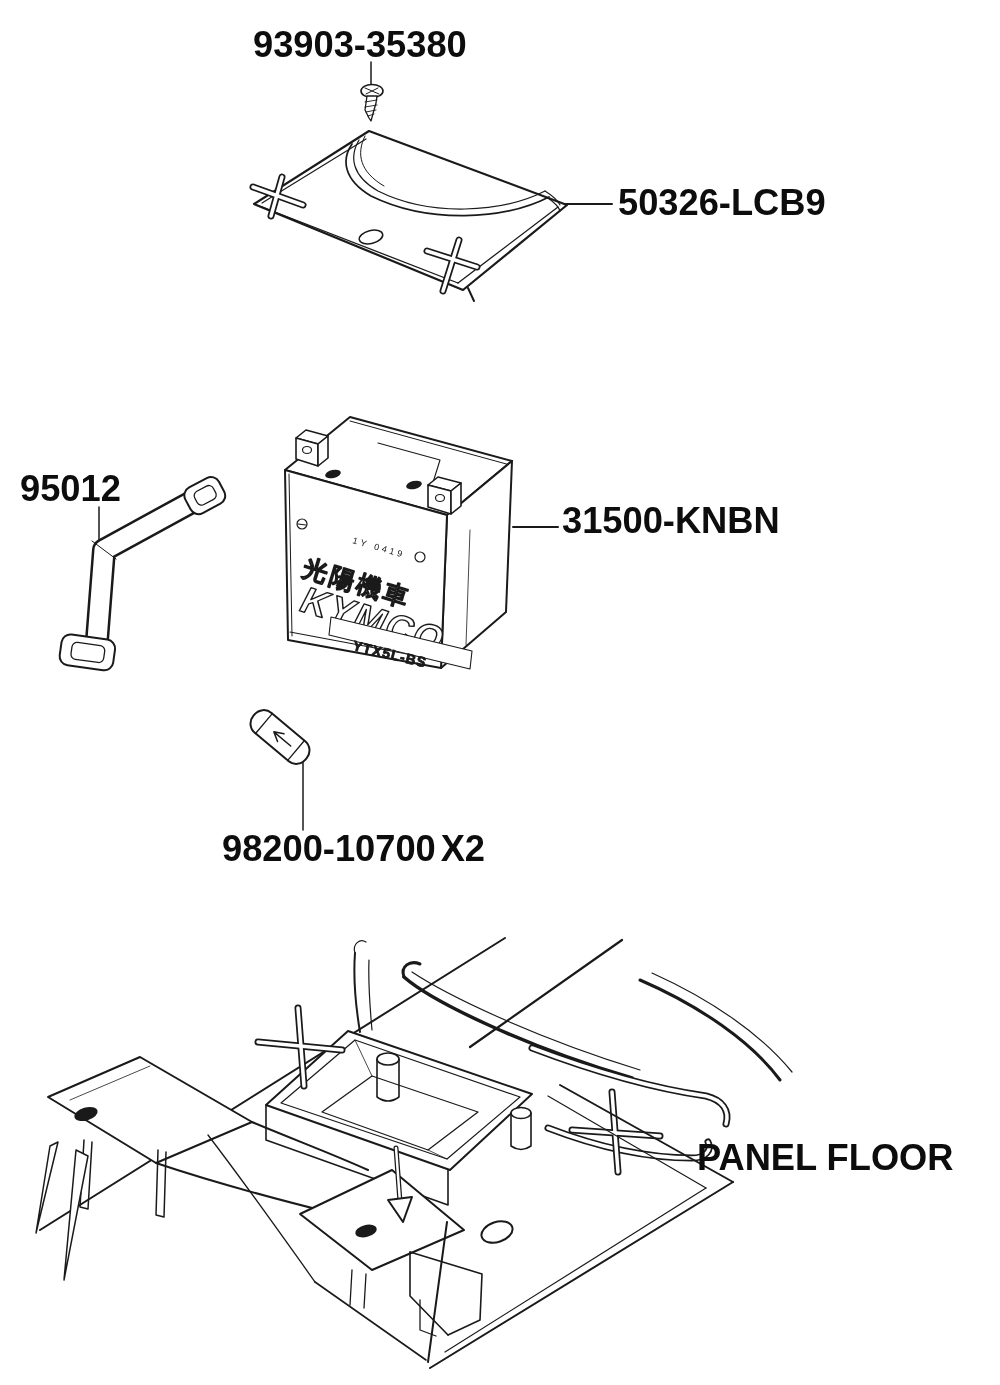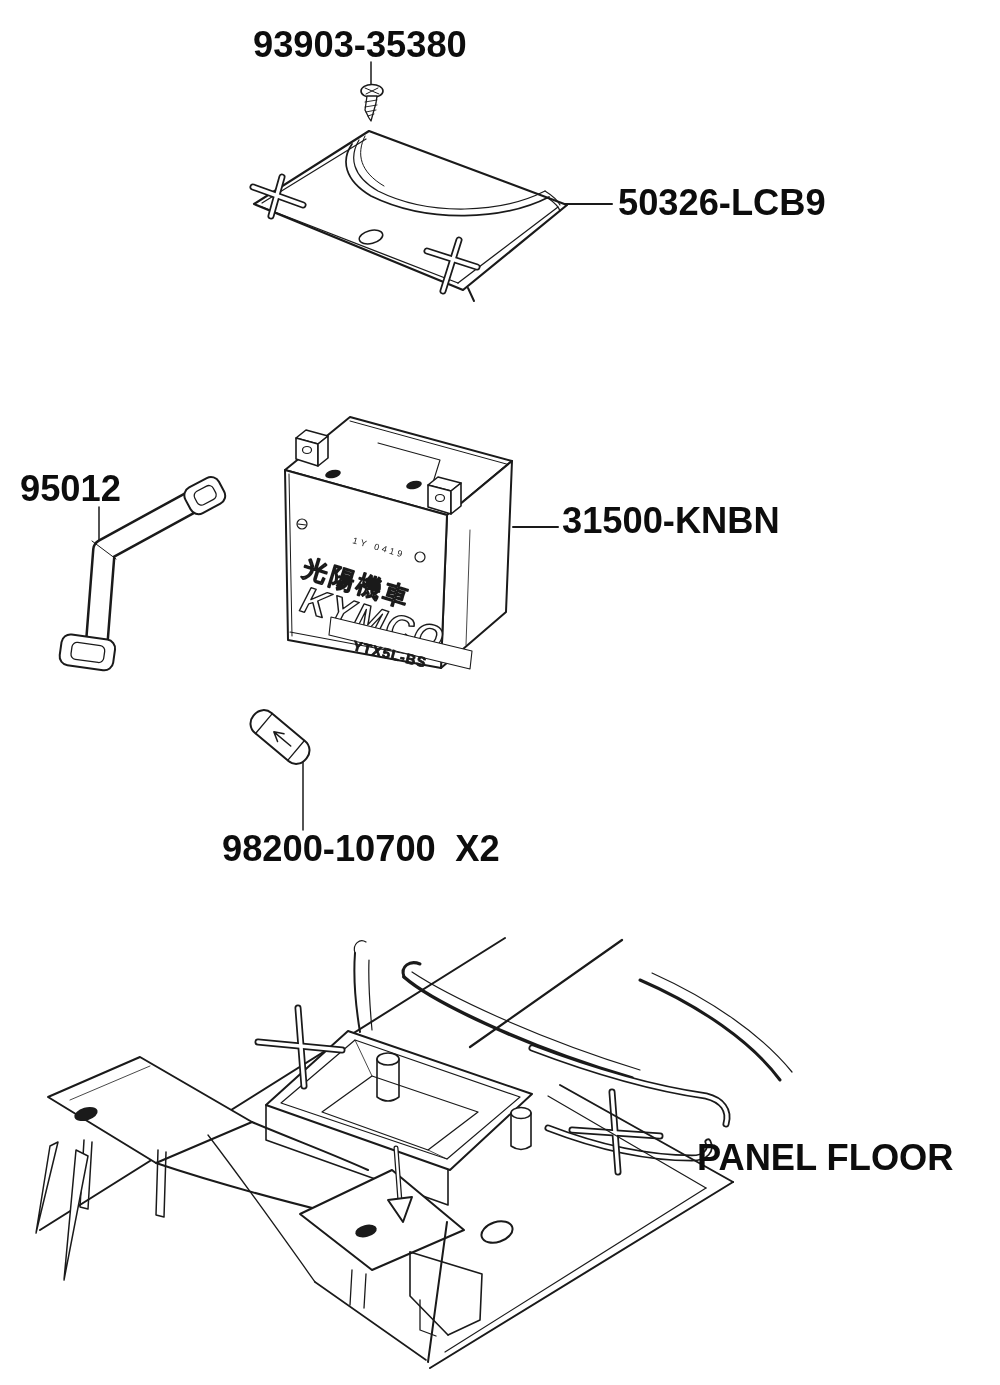--- a/index.html
+++ b/index.html
@@ -6,21 +6,21 @@
   #canvas{
     position:relative;width:1000px;height:1385px;background:#fff;overflow:hidden;
     font-family:"Liberation Sans","DejaVu Sans",sans-serif;
   }
   #art{position:absolute;left:0;top:0;}
   .part-label{
     position:absolute;font-weight:bold;font-size:37px;line-height:1;
     color:#0d0d0d;letter-spacing:0px;white-space:nowrap;transform:scaleX(0.98);
     transform-origin:left top;
   }
-  .qty{margin-left:20px;}
+  .qty{margin-left:5px;}
 </style>
 </head>
 <body>
 
 <div id="canvas">
 
   <svg id="art" width="1000" height="1385" viewBox="0 0 1000 1385" fill="none" stroke="#1a1a1a" stroke-linecap="round" stroke-linejoin="round">
 
     <g>
       <path d="M371,62 L371,84" stroke-width="1.5"></path>

